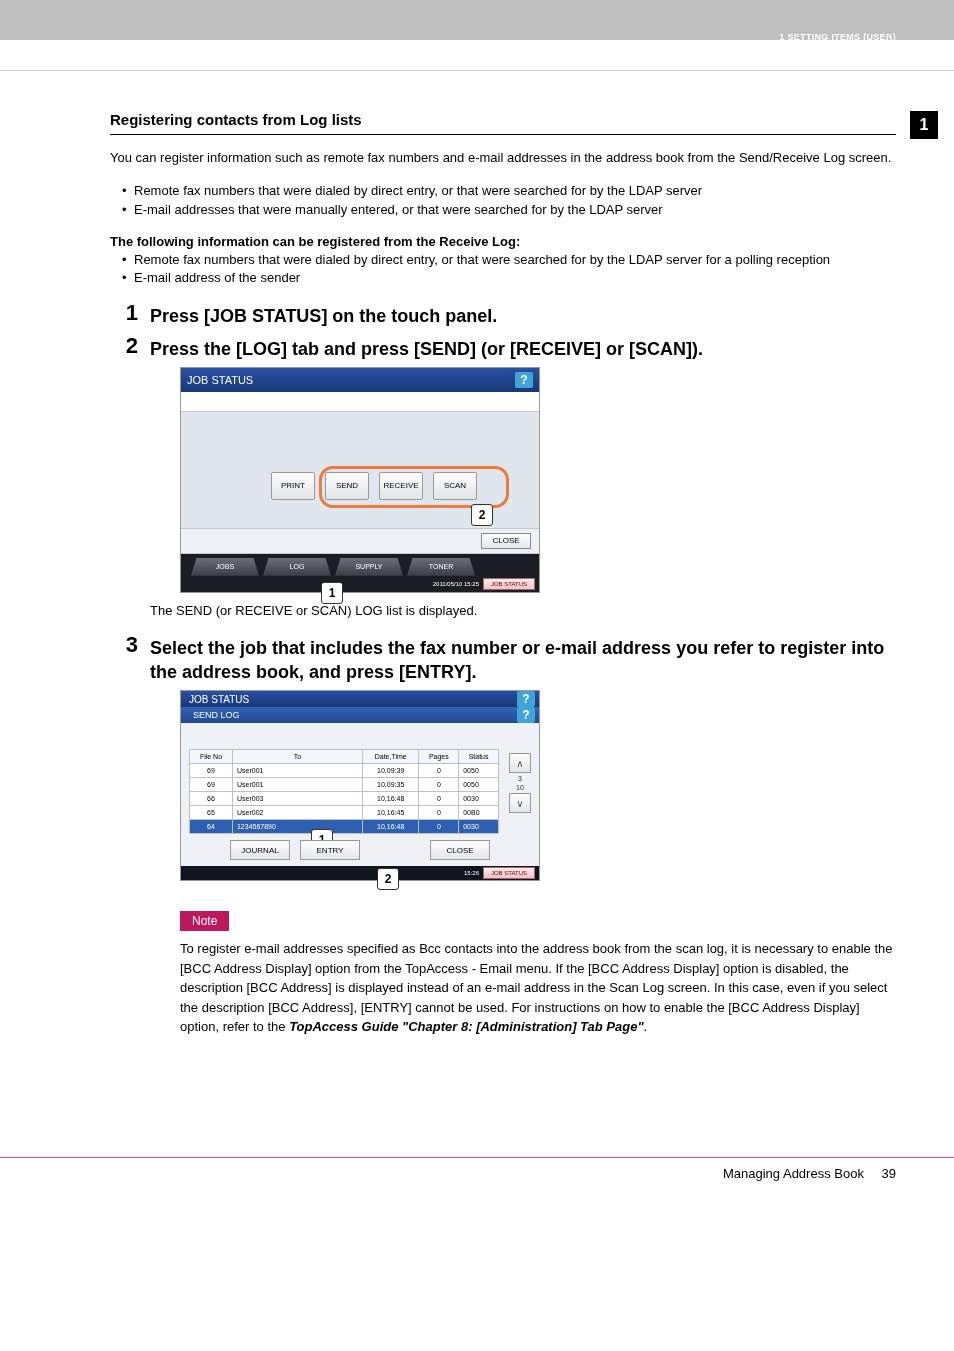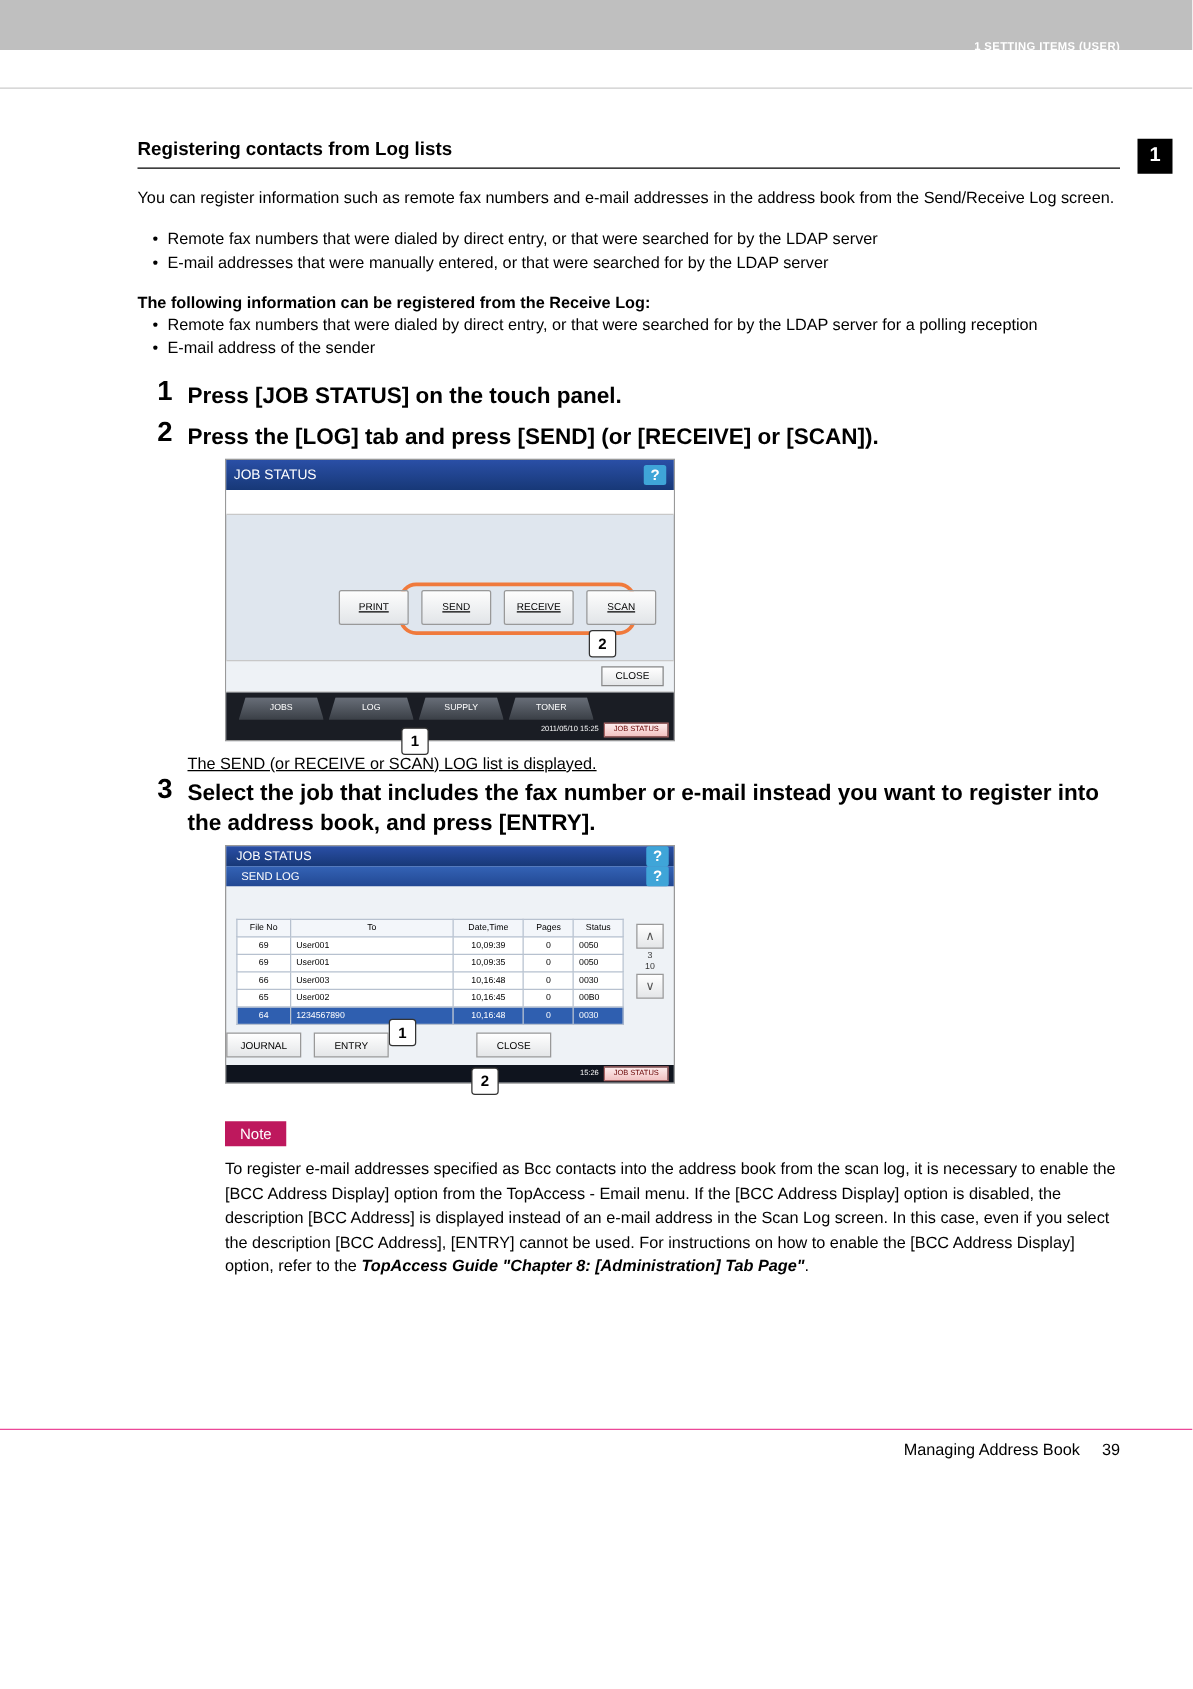--- a/index.html
+++ b/index.html
@@ -51,21 +51,21 @@
   }
   .para { margin-bottom: 14px; line-height: 1.45; }
   .bold-intro { font-weight: bold; margin-bottom: 2px; }
   ul.bullets { list-style: none; padding-left: 12px; margin-bottom: 14px; }
   ul.bullets li { position: relative; padding-left: 12px; line-height: 1.45; }
   ul.bullets li::before { content: "•"; position: absolute; left: 0; }
   .step-row { display: flex; align-items: flex-start; margin-bottom: 6px; }
   .step-num { font-size: 22px; font-weight: bold; width: 40px; text-align: right; padding-right: 12px; line-height: 1; }
   .step-text { font-weight: bold; font-size: 18px; flex: 1; line-height: 1.35; padding-top: 2px; }
   .fig-block { margin-left: 70px; margin-bottom: 10px; }
-  .fig-caption { margin-left: 40px; margin-bottom: 2px; text-decoration: underline; }
+  .fig-caption { margin-left: 40px; margin-bottom: 16px; }
   .note-label {
     display: inline-block;
     background: #be185d;
     color: #fff;
     padding: 3px 12px;
     font-size: 12px;
     margin-bottom: 8px;
   }
   .note-block { margin-left: 70px; }
   .note-text { line-height: 1.5; }
@@ -102,29 +102,28 @@
   .p1-body { height: 116px; position: relative; }
   .p1-btnrow {
     position: absolute;
     top: 60px;
     left: 90px;
     display: flex;
     gap: 10px;
     align-items: center;
   }
   .p1-btn {
-    width: 56px; height: 28px;
+    width: 44px; height: 28px;
     background: linear-gradient(#fdfdfd,#e2e5e8);
     border: 1px solid #999;
     border-radius: 2px;
     font-size: 8px;
     display: flex;
     align-items: center;
     justify-content: center;
-    text-decoration: underline;
   }
   .p1-hl-group {
     position: absolute;
     top: 54px;
     left: 138px;
     width: 190px;
     height: 42px;
     border: 3px solid #f07a3c;
     border-radius: 14px;
   }
@@ -260,20 +259,21 @@
     width: 22px; height: 20px;
     background: linear-gradient(#fff,#e4e6e8);
     border: 1px solid #999;
     display: flex; align-items: center; justify-content: center;
     font-size: 10px; color: #555;
     margin-bottom: 2px;
   }
   .p2-scroll-label { font-size: 7px; text-align: center; color: #333; line-height: 1; margin-bottom: 2px;}
   .p2-btnrow {
     display: flex;
+    justify-content: center;
     gap: 10px;
     padding: 6px 0;
     position: relative;
   }
   .p2-btn {
     width: 60px; height: 20px;
     background: linear-gradient(#fff,#e4e6e8);
     border: 1px solid #999;
     font-size: 8px;
     display: flex; align-items: center; justify-content: center;
@@ -379,21 +379,21 @@
       <div class="p1-callout1">
         <div class="callout-num">1</div>
       </div>
     </div>
   </div>
 
   <p class="fig-caption">The SEND (or RECEIVE or SCAN) LOG list is displayed.</p>
 
   <div class="step-row">
     <div class="step-num">3</div>
-    <div class="step-text">Select the job that includes the fax number or e-mail instead you want to register into the address book, and press [ENTRY].</div>
+    <div class="step-text">Select the job that includes the fax number or e-mail address you refer to register into the address book, and press [ENTRY].</div>
   </div>
 
   <div class="fig-block">
     <div class="panel2">
       <div class="p2-titlebar1">
         <span>JOB STATUS</span>
         <span class="p1-help">?</span>
       </div>
       <div class="p2-titlebar2">
         <span>SEND LOG</span>

